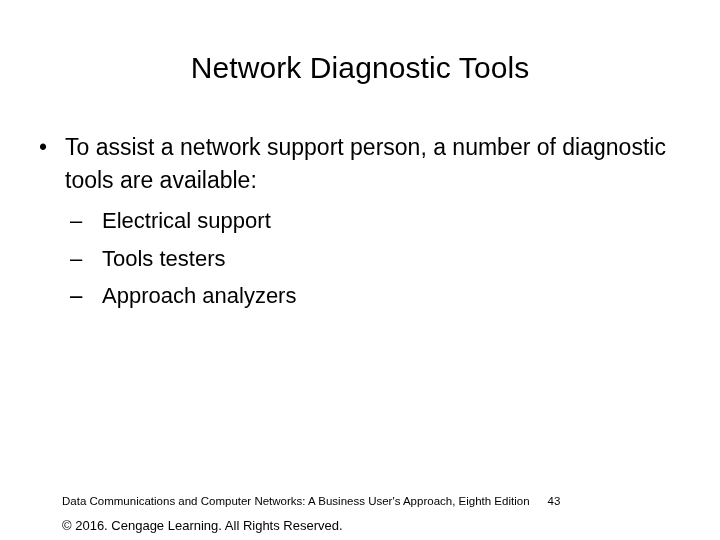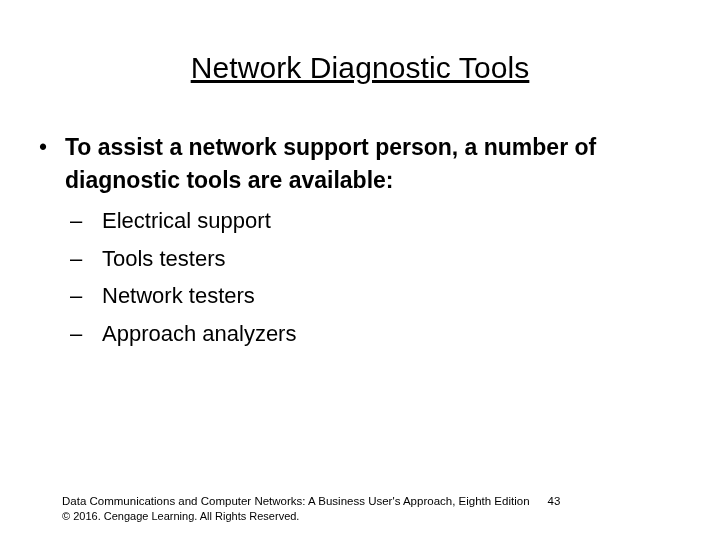--- a/index.html
+++ b/index.html
@@ -30,21 +30,20 @@
     top: 50px;
     width: 720px;
     text-align: center;
     font-size: 30px;
     line-height: 36px;
     font-weight: normal;
     letter-spacing: 0.1px;
     color: #000000;
     margin: 0;
     white-space: nowrap;
-    text-decoration: underline;
   }
 
   
   .body-block {
     position: absolute;
     left: 33px;
     top: 131px;
     width: 655px;
   }
 
@@ -60,21 +59,20 @@
     position: absolute;
     left: 6px;
     top: 0;
     font-size: 23px;
     line-height: 33px;
     color: #000000;
   }
   .bullet-l1 .text {
     display: block;
     max-width: 645px;
-    font-weight: bold;
   }
 
   .sub-list {
     margin: 5px 0 0 0;
     padding: 0;
     list-style: none;
   }
   .bullet-l2 {
     position: relative;
     padding-left: 69px;
@@ -111,22 +109,22 @@
     white-space: nowrap;
   }
   .footer-pagenum {
     font-size: 11.5px;
     line-height: 15px;
     color: #000000;
     margin-left: 18px;
     white-space: nowrap;
   }
   .footer-copyright {
-    margin-top: 2px;
-    font-size: 11px;
+    margin-top: 11px;
+    font-size: 13px;
     line-height: 11px;
     color: #000000;
     white-space: nowrap;
   }
 </style>
 </head>
 <body>
 
 <div class="slide">
 
@@ -146,21 +144,20 @@
         <span class="text">Electrical support</span>
       </li>
 
       <li class="bullet-l2">
         <span class="marker">–</span>
         <span class="text">Tools testers</span>
       </li>
 
       <li class="bullet-l2">
         <span class="marker">–</span>
-        <span class="text">Network testers</span>
       </li>
 
       <li class="bullet-l2">
         <span class="marker">–</span>
         <span class="text">Approach analyzers</span>
       </li>
 
     </ul>
   </div>
 

